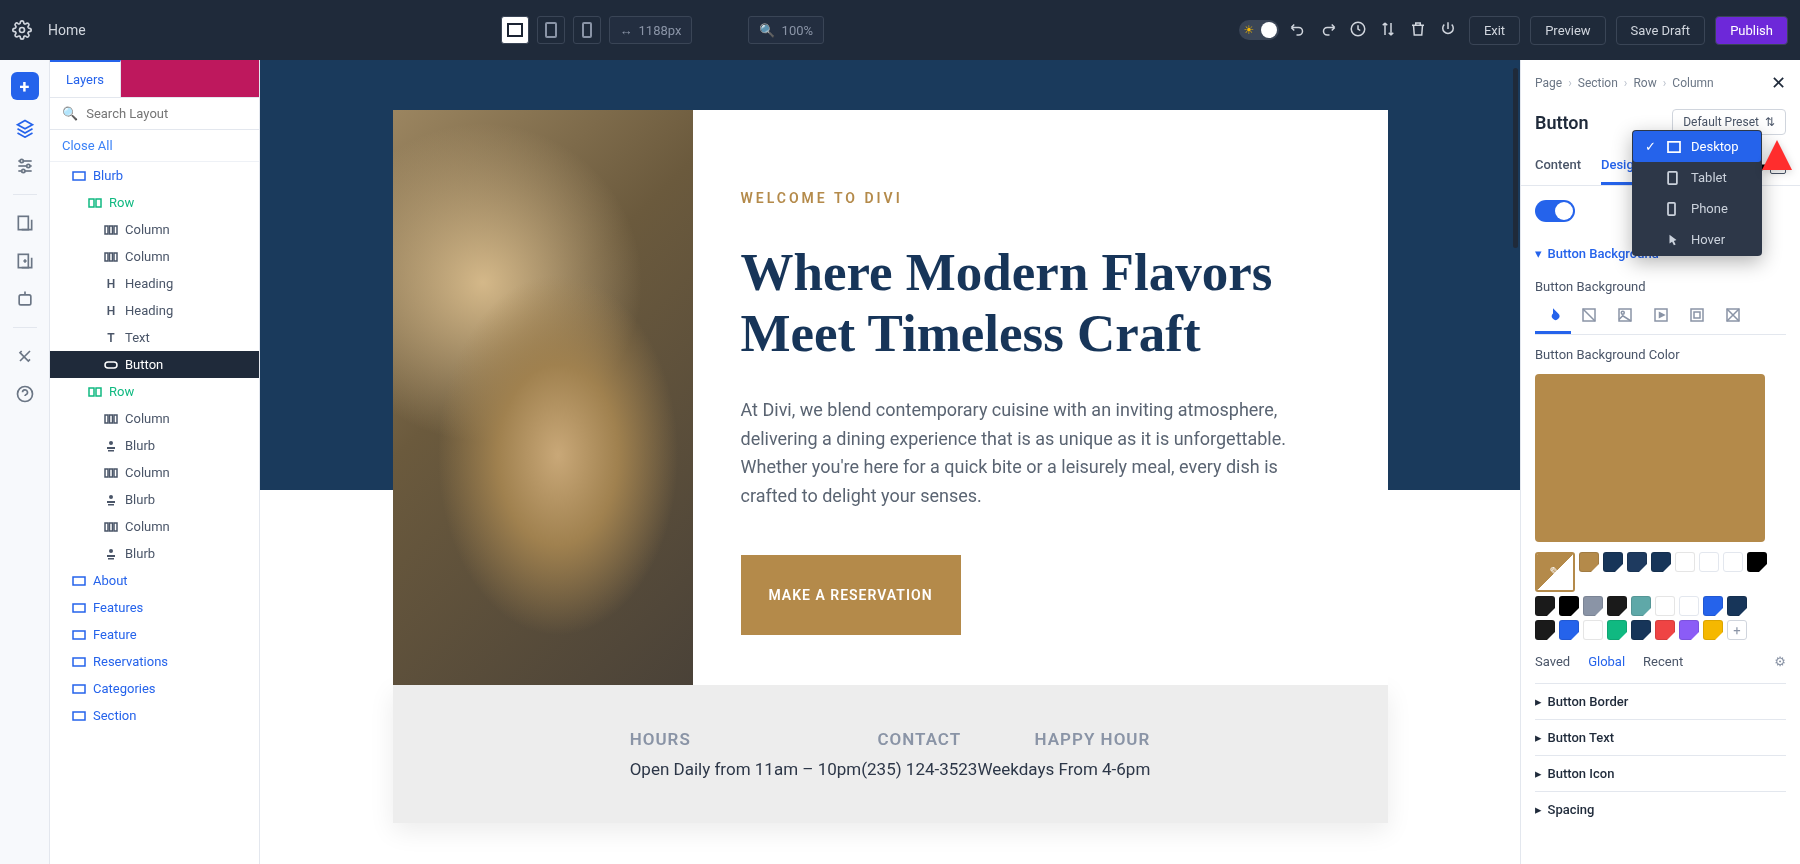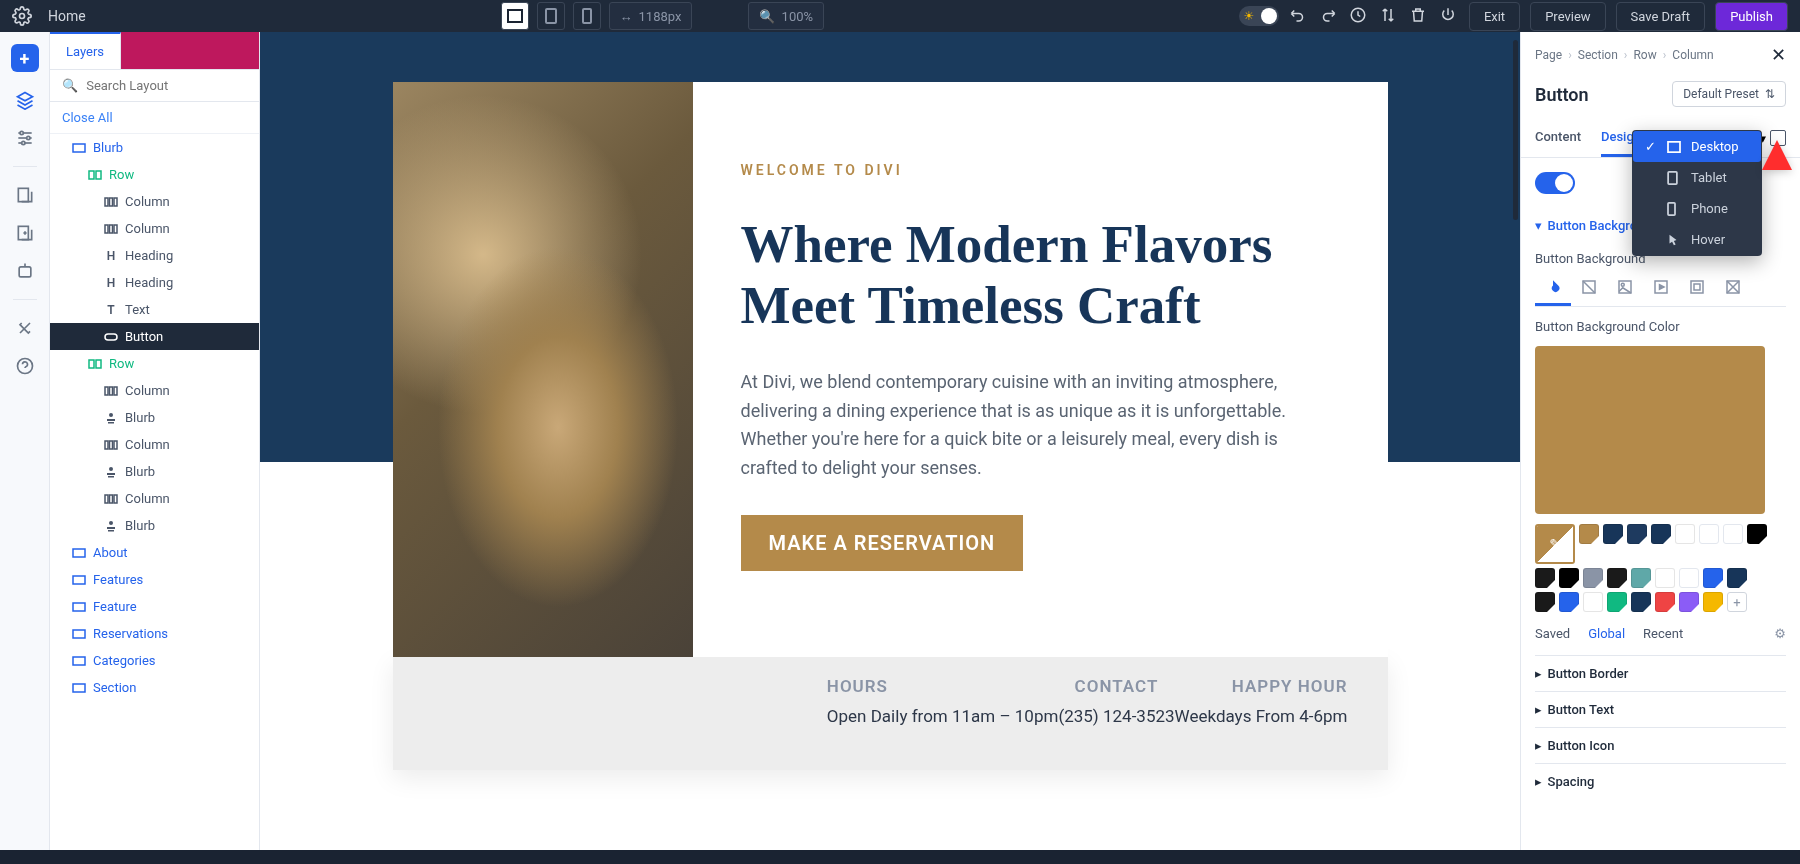--- a/index.html
+++ b/index.html
@@ -1,19 +1,19 @@
 <!DOCTYPE html>
 <html><head>
 <meta charset="utf-8">
 <style>
 * { margin: 0; padding: 0; box-sizing: border-box; font-family: -apple-system, BlinkMacSystemFont, "Segoe UI", Roboto, sans-serif; }
 body { background: #1a2332; overflow: hidden; width: 1800px; height: 864px; position: relative; }
 
 
-.top-bar { height: 32px; background: #1f2a3a; display: flex; align-items: center; padding: 0 12px; gap: 8px; color: #d0d5dd; font-size: 14px; }
+.top-bar { height: 60px; background: #1f2a3a; display: flex; align-items: center; padding: 0 12px; gap: 8px; color: #d0d5dd; font-size: 14px; }
 .top-bar .tb-gear { width: 20px; height: 20px; }
 .top-bar .home-label { margin-left: 8px; }
 .top-bar .center-tools { margin-left: auto; display: flex; align-items: center; gap: 8px; }
 .top-bar .device-btn { width: 28px; height: 28px; border: 1px solid #3a4556; display: flex; align-items: center; justify-content: center; border-radius: 3px; }
 .top-bar .device-btn.active { background: #fff; }
 .top-bar .device-btn svg { stroke: #8a94a6; }
 .top-bar .device-btn.active svg { stroke: #1a2332; }
 .top-bar .input-box { background: #232e40; border: 1px solid #3a4556; padding: 4px 10px; border-radius: 3px; display: flex; align-items: center; gap: 6px; font-size: 13px; color: #8a94a6; height: 28px; }
 .top-bar .right-tools { margin-left: auto; display: flex; align-items: center; gap: 10px; }
 .top-bar .sun-toggle { width: 40px; height: 20px; background: #3a4556; border-radius: 10px; position: relative; }
@@ -53,22 +53,22 @@
 .canvas-area { flex: 1; background: #1a3a5c; position: relative; overflow: auto; }
 .canvas-inner { background: #fff; margin: 0 auto; width: 995px; margin-top: 50px; position: relative; }
 .canvas-bg-bottom { position:absolute; left:0; right:0; top:430px; bottom:0; background:#fff; }
 .hero { display: flex; background:#fff; position:relative; min-height:575px; }
 .hero-img { width: 300px; height: 575px; background: linear-gradient(135deg, #9b8560 0%, #6b5a3d 40%, #4a4238 100%); position:relative; overflow:hidden; }
 .hero-img::after { content:""; position:absolute; inset:0; background: radial-gradient(ellipse 200px 300px at 55% 60%, #c9a878 0%, #a0814f 30%, transparent 60%), radial-gradient(circle at 30% 30%, #d4b889 0%, transparent 35%); }
 .hero-content { flex:1; padding: 80px 56px 40px 48px; }
 .welcome { color: #b48a4a; font-size: 14px; letter-spacing: 3px; font-weight: 600; }
 .hero-h1 { font-family: Georgia, serif; font-size: 53px; line-height: 1.15; color: #173559; font-weight: 700; margin-top: 36px; }
 .hero-p { color: #5a6472; font-size: 18px; line-height: 1.6; margin-top: 32px; }
-.hero-btn { display: inline-block; background: #b48a4a; color: #fff; padding: 16px 28px; font-size: 20px; letter-spacing: 1px; font-weight: 600; margin-top: 32px; }
-.info-bar { background: #ededed; padding: 19px 40px 44px 40px; display: flex; justify-content: flex-end; box-shadow: 0 8px 24px rgba(0,0,0,0.08); }
+.hero-btn { display: inline-block; background: #b48a4a; color: #fff; padding: 32px 28px; font-size: 14px; letter-spacing: 1px; font-weight: 600; margin-top: 44px; }
+.info-bar { background: #ededed; padding: 44px 40px 44px 40px; display: flex; justify-content: center; box-shadow: 0 8px 24px rgba(0,0,0,0.08); }
 .info-col { text-align: left; }
 .info-col.center { text-align:center; }
 .info-col.right { text-align:right; }
 .info-col h4 { color: #8a94a6; font-size: 17px; letter-spacing: 1px; font-weight:600; }
 .info-col p { color: #2d3748; font-size: 17px; margin-top: 10px; }
 
 
 .settings-panel { width: 280px; background: #fff; border-left: 1px solid #e3e7ee; display: flex; flex-direction: column; font-size: 13px; position:relative; }
 .sp-scroll-ind { position:absolute; left:-8px; top:8px; width:5px; height:180px; background:#1f2a3a; border-radius:3px; }
 .sp-bread { display: flex; align-items: center; gap: 6px; padding: 12px 14px; color: #6b7685; font-size: 12px; }

